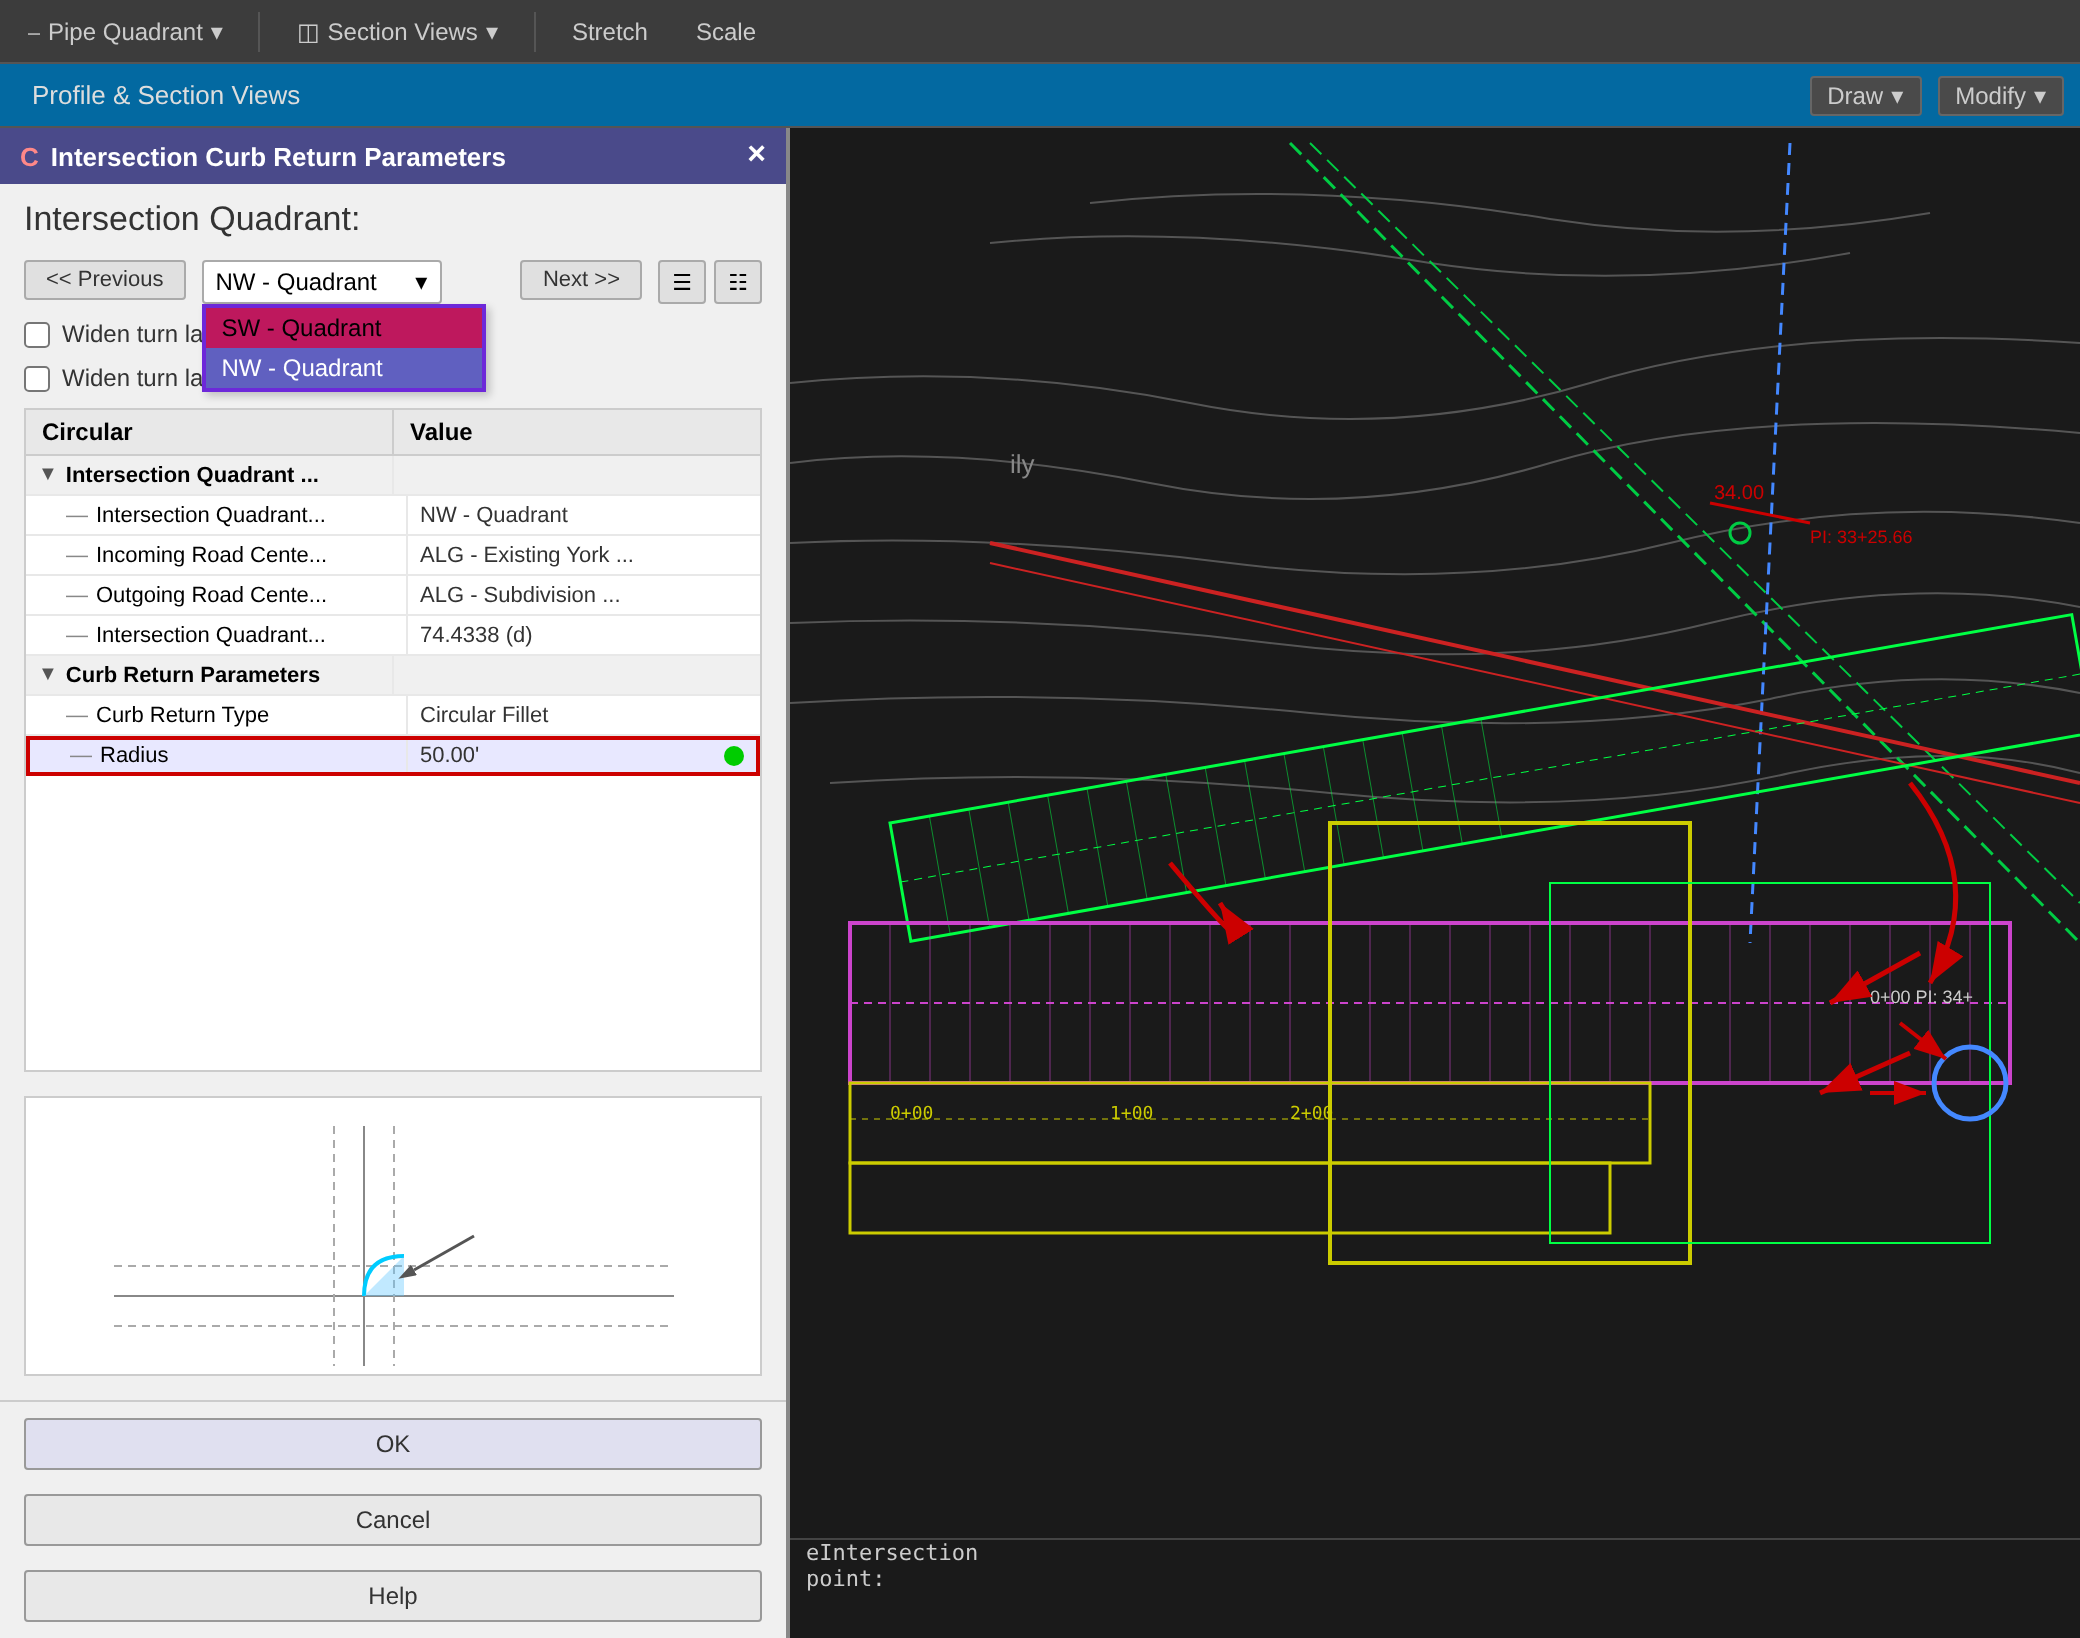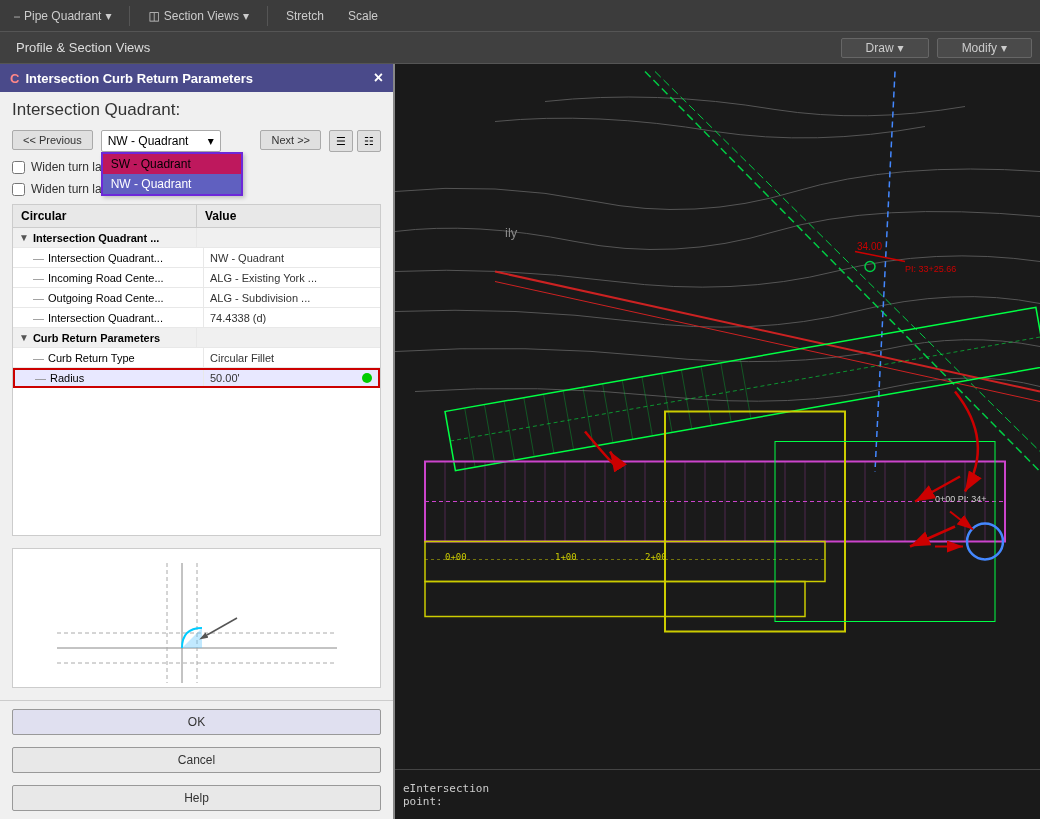--- a/index.html
+++ b/index.html
@@ -4,23 +4,23 @@
   <style>
     * { box-sizing: border-box; margin: 0; padding: 0; }
     body { font-family: 'Segoe UI', Arial, sans-serif; font-size: 12px; background: #2d2d2d; display: flex; flex-direction: column; width: 1040px; height: 819px; overflow: hidden; }
 
     
     .toolbar { display: flex; align-items: center; background: #3c3c3c; border-bottom: 1px solid #555; height: 32px; padding: 0 8px; gap: 12px; flex-shrink: 0; }
     .toolbar-item { color: #ccc; font-size: 12px; display: flex; align-items: center; gap: 4px; cursor: pointer; padding: 0 6px; height: 100%; }
     .toolbar-sep { width: 1px; background: #555; height: 20px; }
 
     
-    .toolbar2 { display: flex; align-items: center; background: #404040; border-bottom: 1px solid #555; height: 32px; padding: 0 8px; gap: 8px; flex-shrink: 0; }
+    .toolbar2 { display: flex; align-items: center; background: #0369a1; border-bottom: 1px solid #555; height: 32px; padding: 0 8px; gap: 8px; flex-shrink: 0; }
     .toolbar2-title { color: #ddd; font-size: 13px; font-weight: 500; margin: 0 8px; }
-    .toolbar2-btn { color: #ccc; font-size: 12px; display: flex; align-items: center; gap: 4px; cursor: pointer; padding: 2px 24px; background: #4a4a4a; border: 1px solid #666; border-radius: 2px; }
+    .toolbar2-btn { color: #ccc; font-size: 12px; display: flex; align-items: center; gap: 4px; cursor: pointer; padding: 2px 8px; background: #4a4a4a; border: 1px solid #666; border-radius: 2px; }
 
     
     .main { display: flex; flex: 1; overflow: hidden; }
 
     
     .dialog-panel { width: 395px; background: #f0f0f0; border-right: 2px solid #888; display: flex; flex-direction: column; flex-shrink: 0; position: relative; }
 
     
     .dialog-title { background: #4a4a8a; color: white; display: flex; align-items: center; justify-content: space-between; padding: 6px 10px; font-size: 13px; font-weight: 600; flex-shrink: 0; }
     .dialog-title .close-btn { color: white; cursor: pointer; font-size: 16px; font-weight: bold; line-height: 1; }
@@ -76,21 +76,21 @@
     .footer-btn { padding: 5px 24px; font-size: 12px; cursor: pointer; border-radius: 2px; border: 1px solid #999; background: #e8e8e8; color: #333; }
     .footer-btn.primary { background: #e0e0f0; }
 
     
     .cad-viewport { flex: 1; background: #1a1a1a; position: relative; overflow: hidden; }
 
     
     .cad-svg { width: 100%; height: 100%; }
 
     
-    .command-line { background: #1a1a1a; border-top: 1px solid #444; padding: 12px 8px; font-size: 11px; color: #cccccc; font-family: monospace; flex-shrink: 0; height: 50px; }
+    .command-line { background: #1a1a1a; border-top: 1px solid #444; padding: 0 8px; font-size: 11px; color: #cccccc; font-family: monospace; flex-shrink: 0; height: 50px; }
 
     
     ::-webkit-scrollbar { width: 8px; }
     ::-webkit-scrollbar-track { background: #f0f0f0; }
     ::-webkit-scrollbar-thumb { background: #bbb; border-radius: 4px; }
   </style>
 </head>
 <body>
 
 <div class="toolbar">

